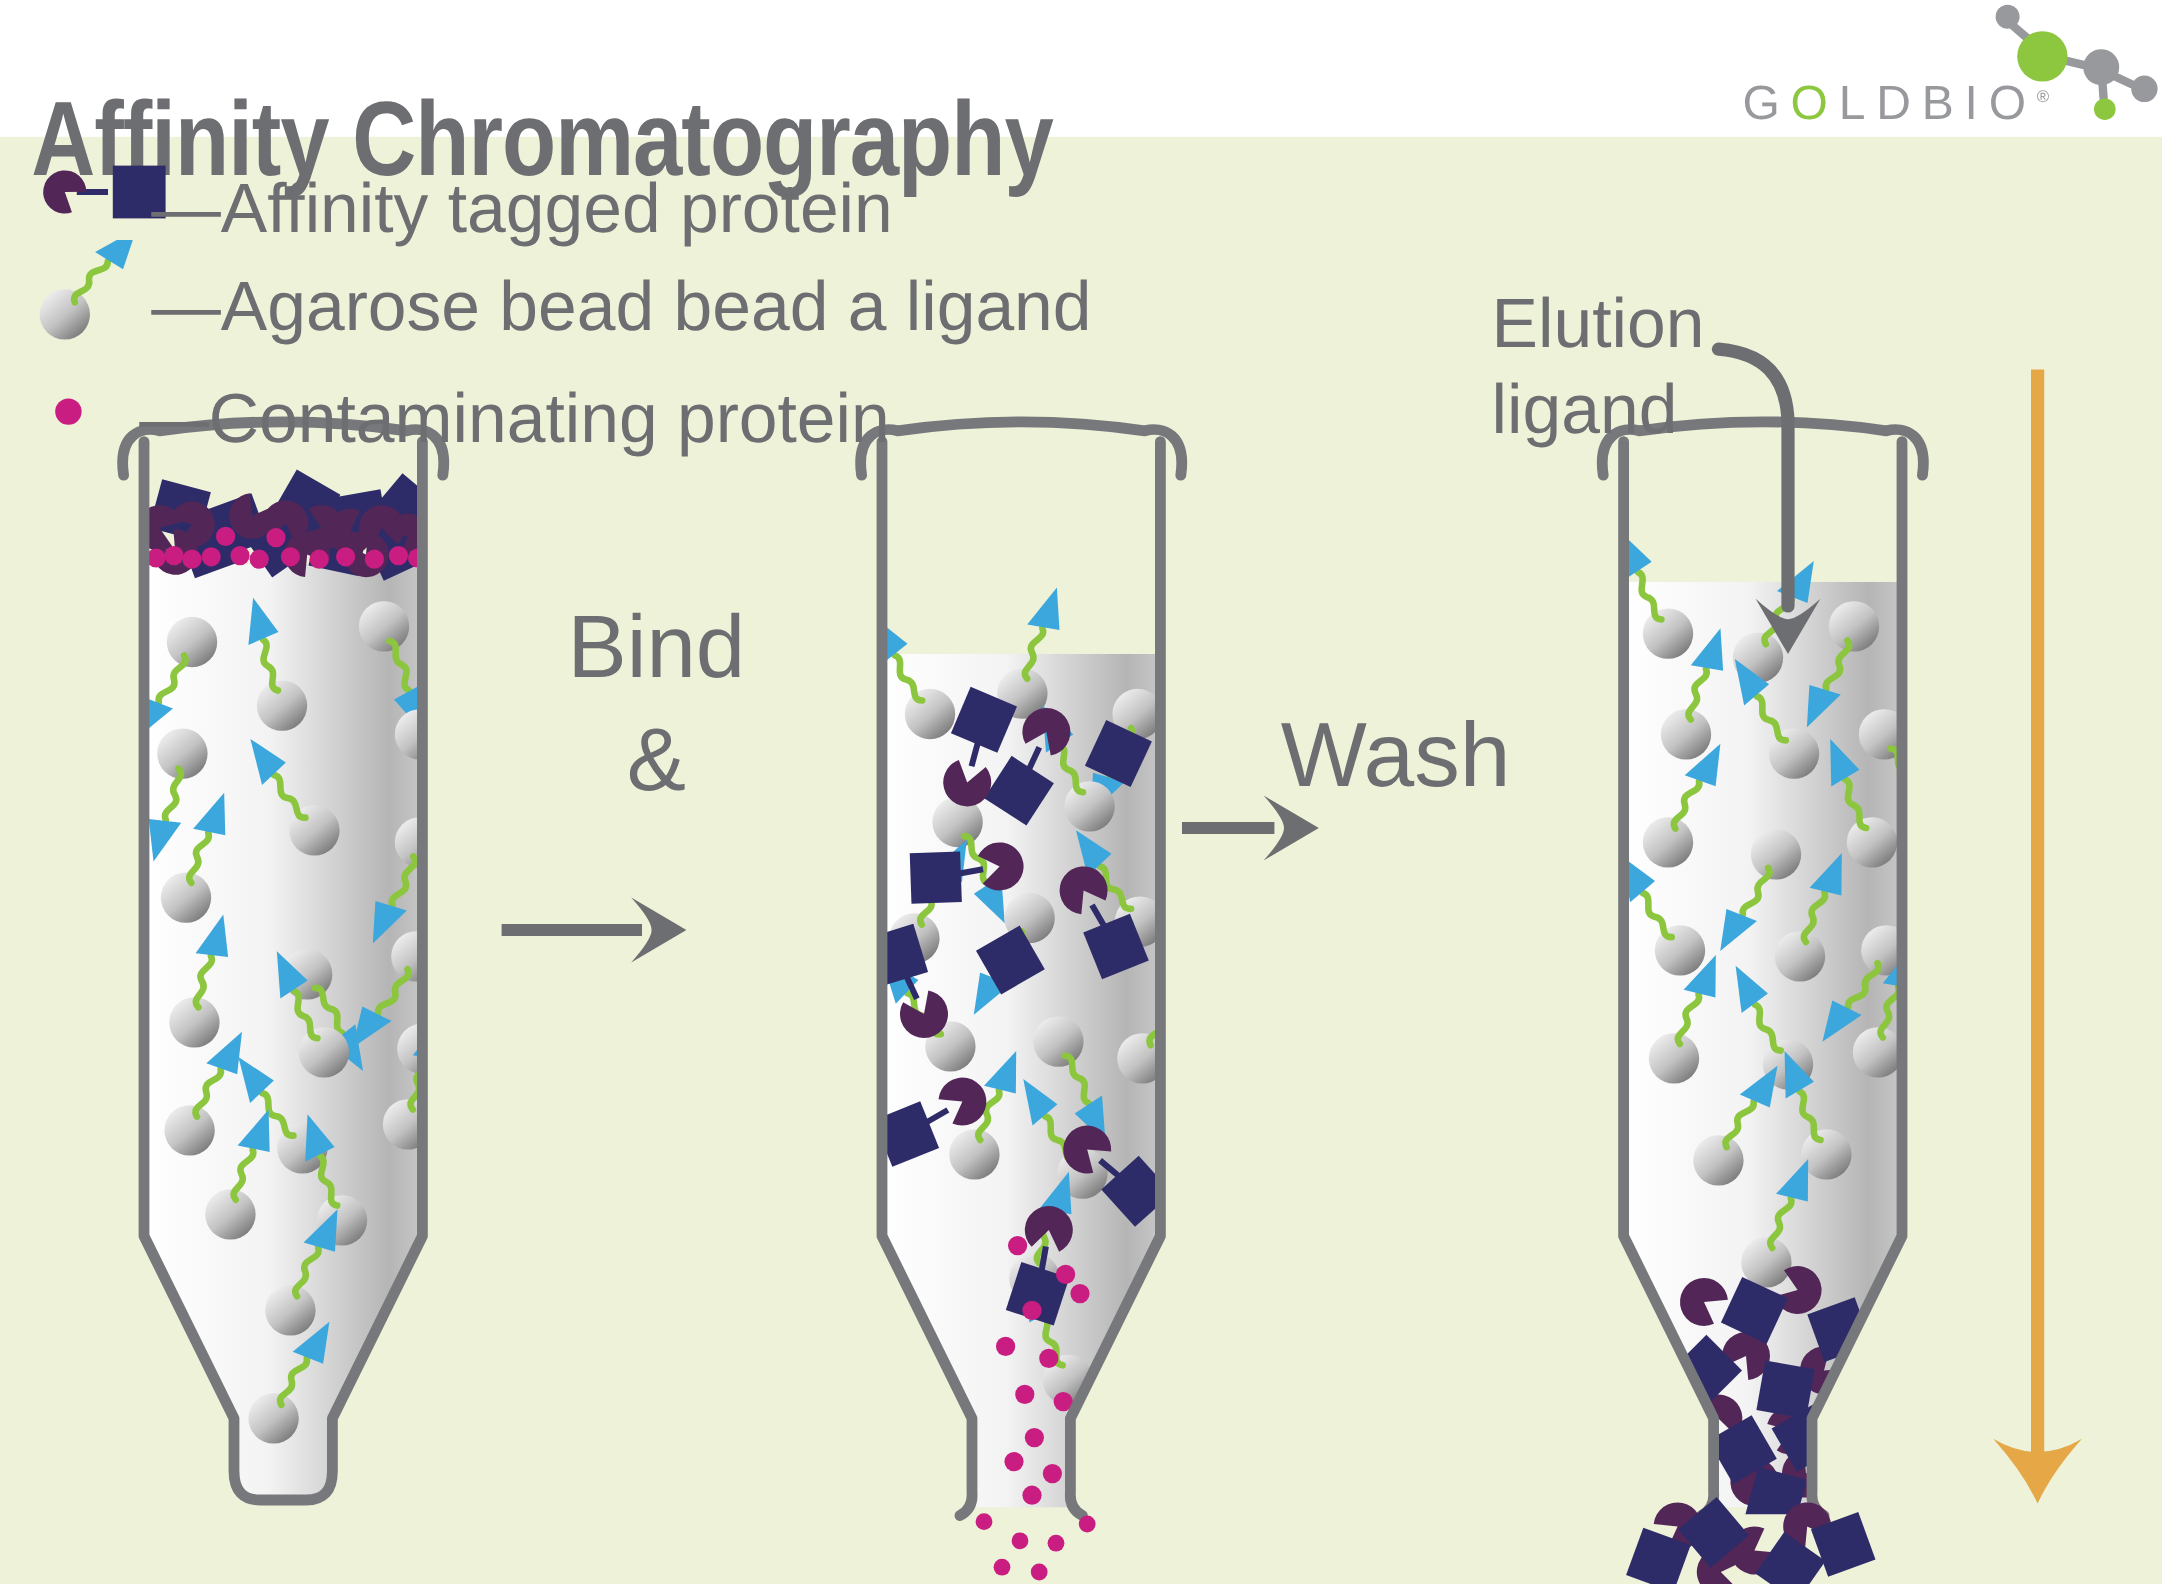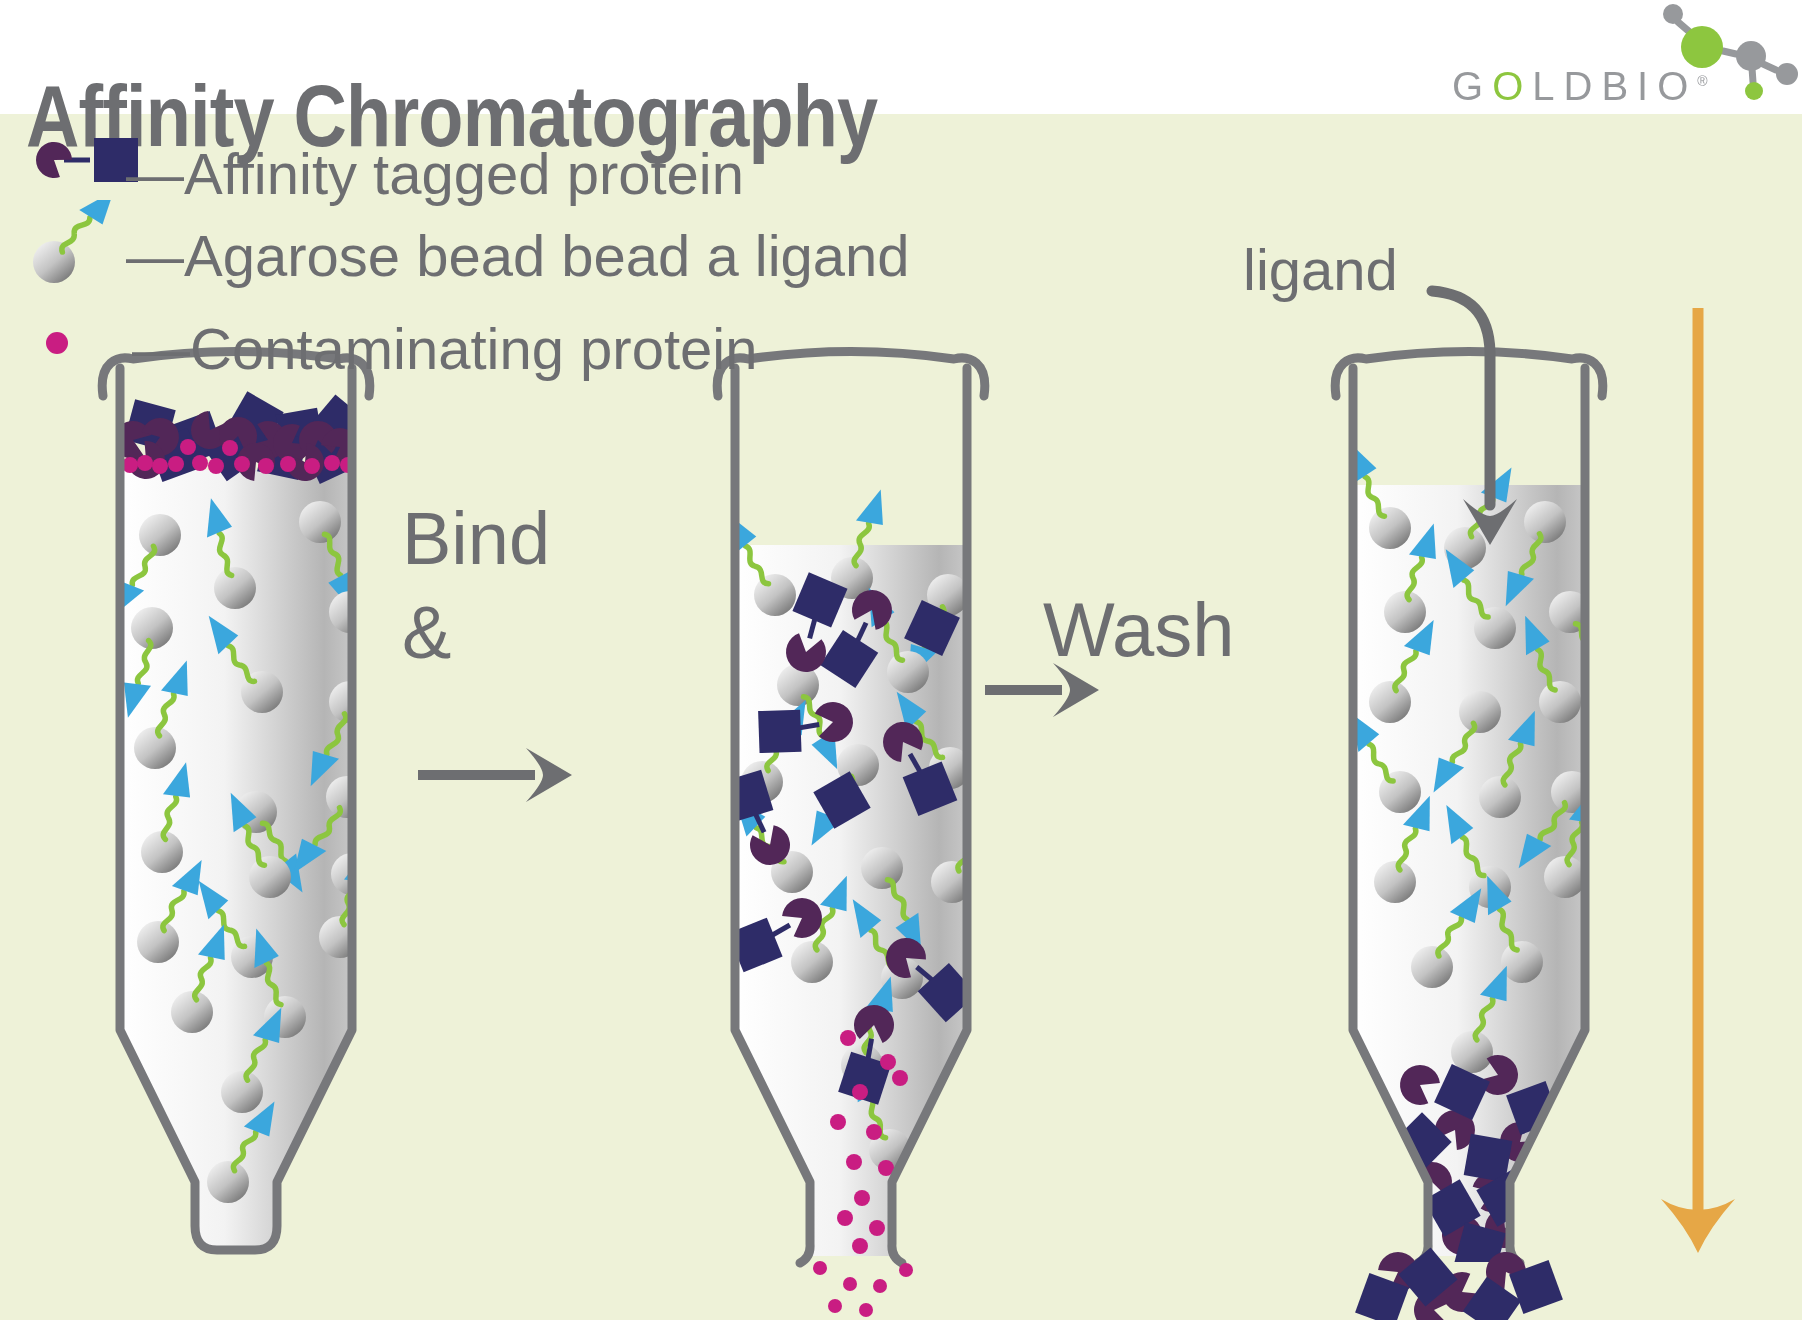--- a/index.html
+++ b/index.html
@@ -6,21 +6,21 @@
   .page{position:relative;width:1802px;height:1320px;overflow:hidden;
         background:var(--bg,#eef2d8);font-family:"Liberation Sans",sans-serif;}
   .header{position:absolute;left:0;top:0;width:1802px;height:114px;background:var(--hdr,#ffffff);}
   .title{position:absolute;left:26px;top:6px;font-size:88px;color:var(--gray,#6d6e71);
          transform:scaleX(0.84);transform-origin:left top;white-space:nowrap;letter-spacing:-1px;}
   .logo-text{position:absolute;left:1452px;top:64px;font-size:40px;letter-spacing:9px;
              color:var(--logogray,#97999c);white-space:nowrap;font-weight:normal;}
   .logo-text .green{color:var(--logogreen,#8dc63f);}
   .logo-text sup{font-size:14px;letter-spacing:0;}
   .legend-label{position:absolute;font-size:58px;color:var(--gray,#6d6e71);white-space:nowrap;}
-  .step-text{position:absolute;color:var(--gray,#6d6e71);text-align:left;}
+  .step-text{position:absolute;color:var(--gray,#6d6e71);text-align:center;}
   .bindwash{left:402px;top:492px;width:290px;font-size:74px;line-height:94px;}
   .elute{left:1043px;top:586px;width:240px;font-size:76px;}
   .elution-buffer{position:absolute;left:1243px;top:234px;font-size:58px;line-height:72px;
                   color:var(--gray,#6d6e71);text-align:left;}
   svg{display:block;}
   #diagram{position:absolute;left:0;top:0;}
   .licon{position:absolute;}
   #logo-icon{position:absolute;left:1600px;top:2px;}
 </style>
 </head>
@@ -617,25 +617,26 @@
             <path d="M0,-13 C-10,-19 6,-27 -3,-35 C-11,-43 6,-49 -1,-57" stroke="#8cc63f" stroke-width="5.5" fill="none" stroke-linecap="round"></path>
             <polygon points="0,-93 -14,-56 13,-60" fill="#3ba7dd"></polygon>
           </g>
         </g>
       </svg>
     <div class="legend-label" style="left:126px;top:222px">—Agarose bead bead a ligand</div>
 
     <svg class="licon" id="licon2" style="left:40px;top:326px" width="36" height="36">
         <circle cx="17" cy="17" r="11" fill="#c91d82"></circle>
       </svg>
-    <div class="legend-label" style="left:132px;top:315px">—Contaminating protein</div>
+    <div class="legend-label" style="left:116px;top:315px">—Contaminating protein</div>
   </div>
 
   <div class="step-text bindwash">
     <div>Bind</div>
     <div>&amp;</div>
   </div>
   <div class="step-text elute">Wash</div>
   <div class="elution-buffer">
+    <div>Elution</div>
     <div>ligand</div>
   </div>
 
 </div>
 
 </body></html>

